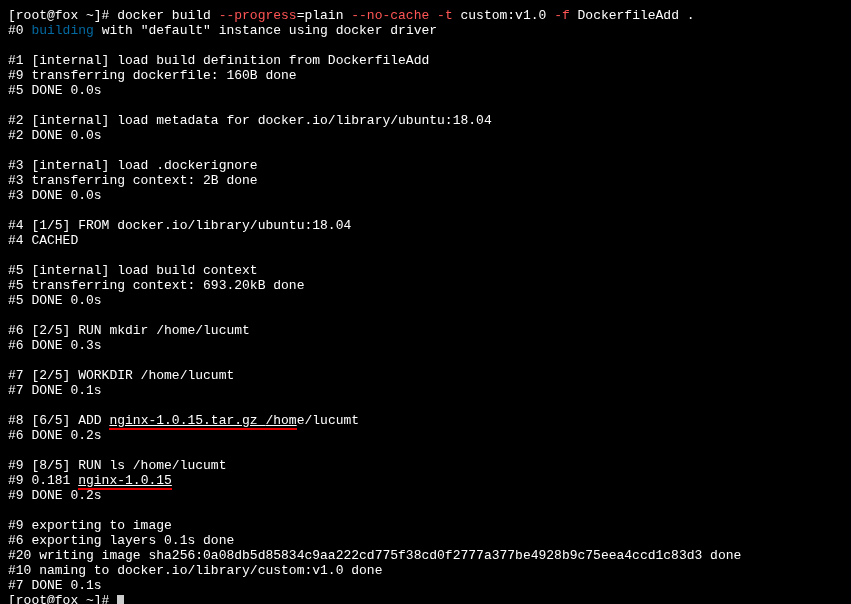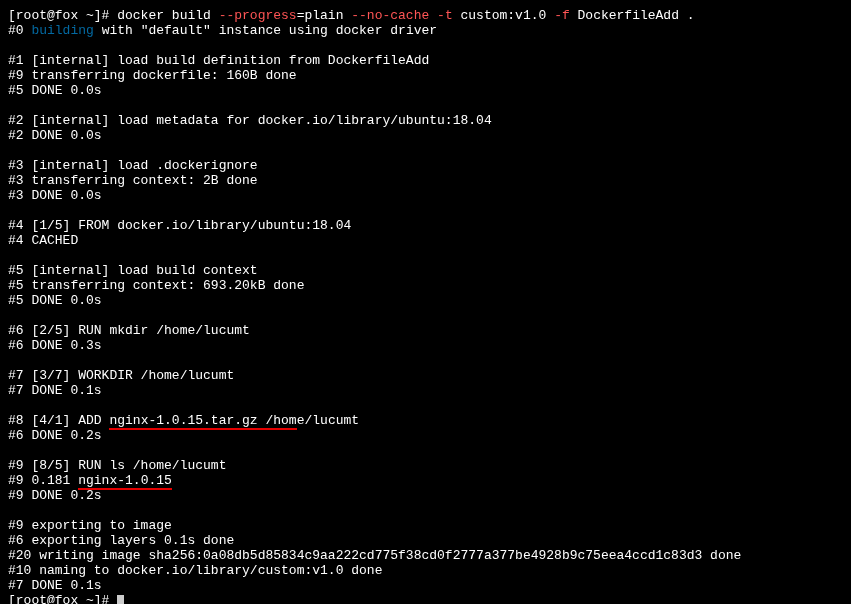--- a/index.html
+++ b/index.html
@@ -17,20 +17,21 @@
       width: 851px;
     }
     .line {
       white-space: pre;
       position: relative;
     }
     .cyan { color: #0369a1; }
     .red { color: #ff5555; }
     .underline-red {
       border-bottom: 2px solid #e60000;
+      text-decoration: underline;
     }
     .cursor {
       display: inline-block;
       width: 7px;
       height: 13px;
       background: #ccc;
       vertical-align: text-bottom;
     }
     .blank { height: 15px; }
   </style>
@@ -54,24 +55,24 @@
 <div class="line">#4 [1/5] FROM docker.io/library/ubuntu:18.04</div>
 <div class="line">#4 CACHED</div>
 <div class="blank"></div>
 <div class="line">#5 [internal] load build context</div>
 <div class="line">#5 transferring context: 693.20kB done</div>
 <div class="line">#5 DONE 0.0s</div>
 <div class="blank"></div>
 <div class="line">#6 [2/5] RUN mkdir /home/lucumt</div>
 <div class="line">#6 DONE 0.3s</div>
 <div class="blank"></div>
-<div class="line">#7 [3/7] WORKDIR /home/lucumt</div>
+<div class="line">#7 [2/5] WORKDIR /home/lucumt</div>
 <div class="line">#7 DONE 0.1s</div>
 <div class="blank"></div>
-<div class="line"><span>#8 [4/1] ADD </span><span class="underline-red">nginx-1.0.15.tar.gz </span><span class="underline-red">/hom</span><span>e/lucumt</span></div>
+<div class="line"><span>#8 [6/5] ADD </span><span class="underline-red">nginx-1.0.15.tar.gz </span><span class="underline-red">/hom</span><span>e/lucumt</span></div>
 <div class="line">#6 DONE 0.2s</div>
 <div class="blank"></div>
 <div class="line">#9 [8/5] RUN ls /home/lucumt</div>
 <div class="line"><span>#9 0.181 </span><span class="underline-red">nginx-1.0.15</span></div>
 <div class="line">#9 DONE 0.2s</div>
 <div class="blank"></div>
 <div class="line">#9 exporting to image</div>
 <div class="line">#6 exporting layers 0.1s done</div>
 <div class="line">#20 writing image sha256:0a08db5d85834c9aa222cd775f38cd0f2777a377be4928b9c75eea4ccd1c83d3 done</div>
 <div class="line">#10 naming to docker.io/library/custom:v1.0 done</div>

